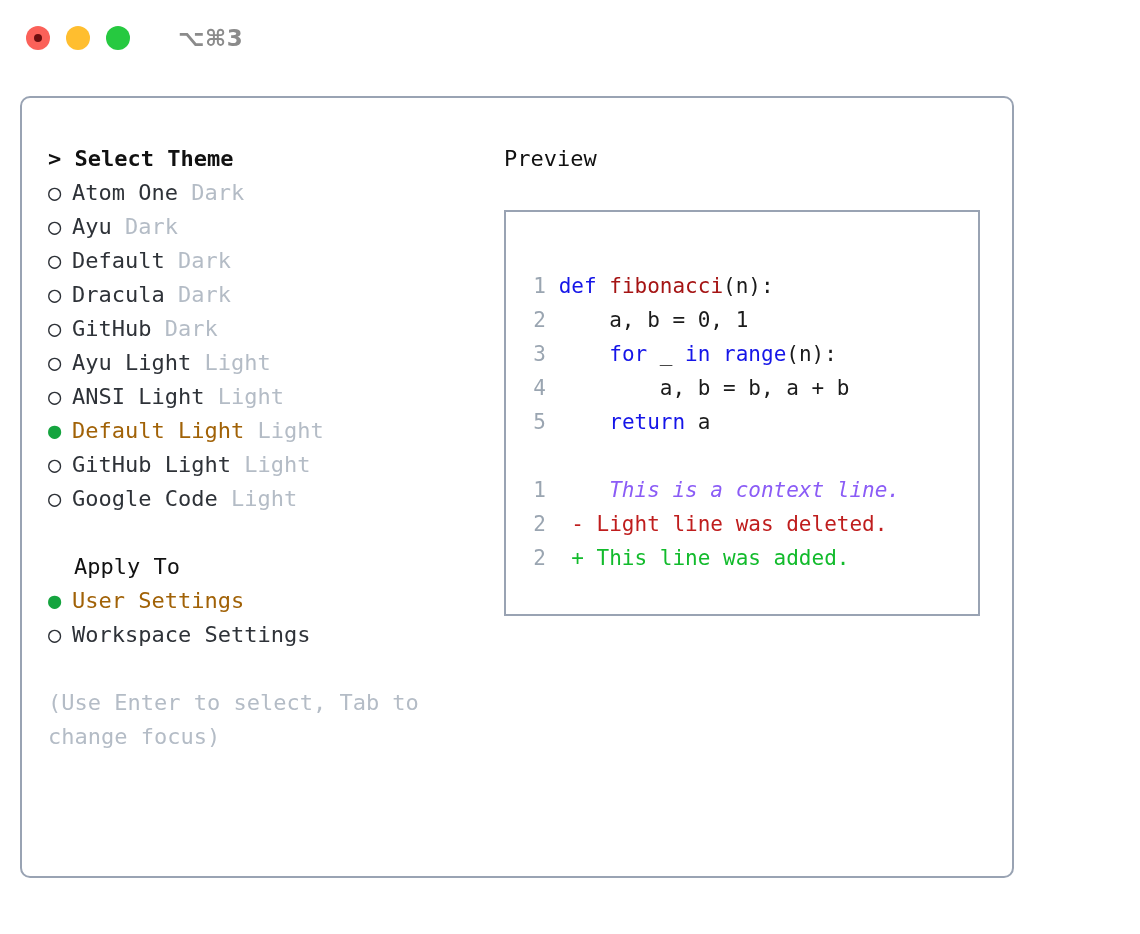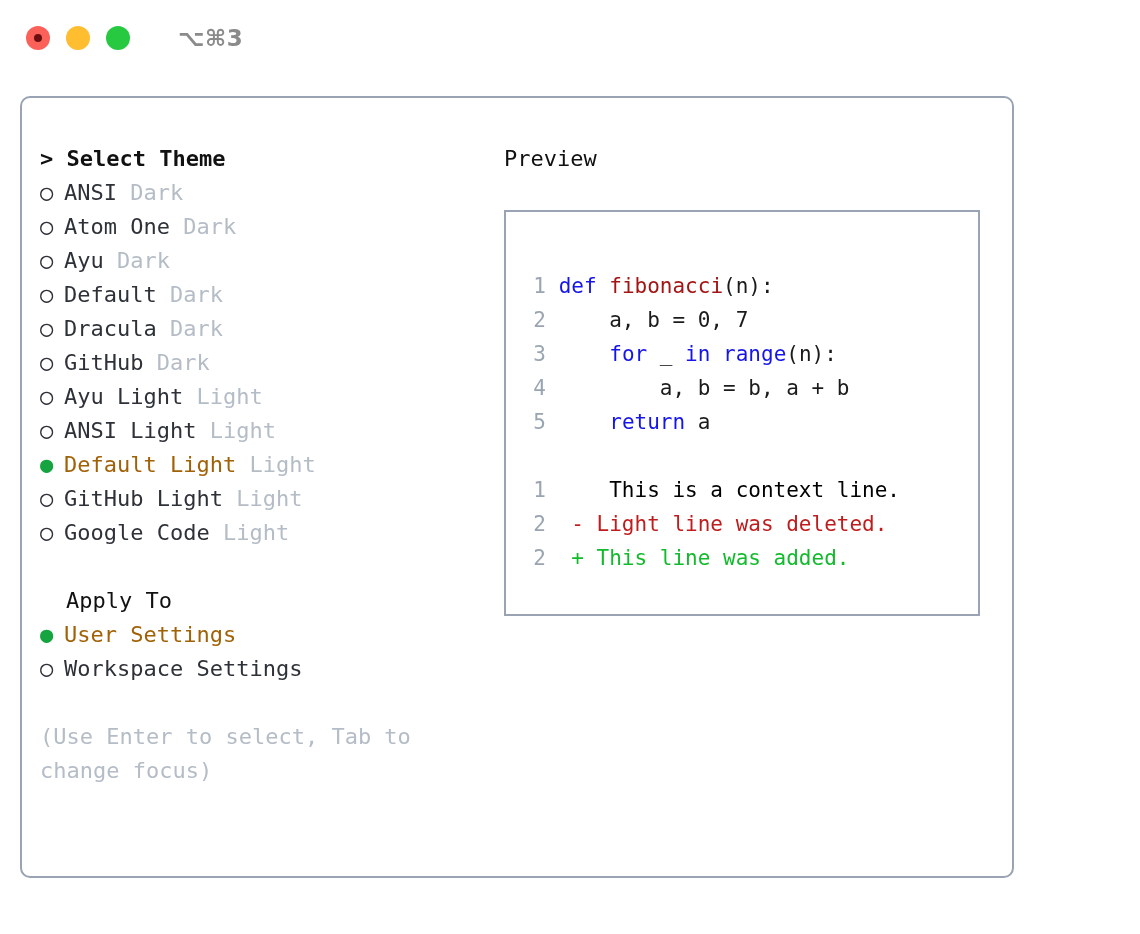--- a/index.html
+++ b/index.html
@@ -84,21 +84,21 @@
   .dialog-inner {
     display: flex;
     padding: 44px 0 0 0;
     box-sizing: border-box;
     height: 100%;
   }
 
   
   .left-pane {
     width: 478px;
-    padding-left: 18px;
+    padding-left: 26px;
     box-sizing: border-box;
   }
 
   .section-title {
     font-size: 22px;
     line-height: 34px;
     color: #111111;
     font-weight: bold;
     white-space: pre;
   }
@@ -174,21 +174,21 @@
   }
   .ln {
     display: inline-block;
     width: 26px;
     text-align: right;
     color: #9aa5b1;
   }
   .kw   { color: #1515e8; }
   .fn   { color: #a51414; }
   .pl   { color: #1b1b1b; }
-  .ctx  { color: #000000; }
+  .ctx  { color: #8b5cf6; font-style: italic; }
   .del  { color: #bf1d1d; }
   .add  { color: #12bb2c; }
   .blank-line { height: 34px; }
 </style>
 </head>
 <body>
 
 <div class="window">
 
   <div class="titlebar">
@@ -200,21 +200,20 @@
     <div class="shortcut">⌥⌘3</div>
   </div>
 
   <div class="dialog">
     <div class="dialog-inner">
 
       <div class="left-pane">
         <div class="section-title">&gt; Select Theme</div>
 
         <div id="theme-options">
-            <div class="option-row"><span class="bullet off">○</span><span class="opt-name">ANSI</span><span class="opt-kind"> Dark</span></div>
             <div class="option-row"><span class="bullet off">○</span><span class="opt-name">Atom One</span><span class="opt-kind"> Dark</span></div>
             <div class="option-row"><span class="bullet off">○</span><span class="opt-name">Ayu</span><span class="opt-kind"> Dark</span></div>
             <div class="option-row"><span class="bullet off">○</span><span class="opt-name">Default</span><span class="opt-kind"> Dark</span></div>
             <div class="option-row"><span class="bullet off">○</span><span class="opt-name">Dracula</span><span class="opt-kind"> Dark</span></div>
             <div class="option-row"><span class="bullet off">○</span><span class="opt-name">GitHub</span><span class="opt-kind"> Dark</span></div>
             <div class="option-row"><span class="bullet off">○</span><span class="opt-name">Ayu Light</span><span class="opt-kind"> Light</span></div>
             <div class="option-row"><span class="bullet off">○</span><span class="opt-name">ANSI Light</span><span class="opt-kind"> Light</span></div>
             <div class="option-row selected"><span class="bullet on">●</span><span class="opt-name">Default Light</span><span class="opt-kind"> Light</span></div>
             <div class="option-row"><span class="bullet off">○</span><span class="opt-name">GitHub Light</span><span class="opt-kind"> Light</span></div>
             <div class="option-row"><span class="bullet off">○</span><span class="opt-name">Google Code</span><span class="opt-kind"> Light</span></div>
@@ -233,21 +232,21 @@
 
         <div class="hint">(Use Enter to select, Tab to change focus)</div>
       </div>
 
       <div class="right-pane">
         <div class="preview-title">Preview</div>
 
         <div class="preview-box">
           <div id="preview-code">
               <div class="code-line"><span class="ln">1</span><span> </span><span class="kw">def </span><span class="fn">fibonacci</span><span class="pl">(n):</span></div>
-              <div class="code-line"><span class="ln">2</span><span> </span><span class="pl">    a, b = 0, 7</span></div>
+              <div class="code-line"><span class="ln">2</span><span> </span><span class="pl">    a, b = 0, 1</span></div>
               <div class="code-line"><span class="ln">3</span><span> </span><span class="pl">    </span><span class="kw">for</span><span class="pl"> _ </span><span class="kw">in</span><span class="pl"> </span><span class="kw">range</span><span class="pl">(n):</span></div>
               <div class="code-line"><span class="ln">4</span><span> </span><span class="pl">        a, b = b, a + b</span></div>
               <div class="code-line"><span class="ln">5</span><span> </span><span class="pl">    </span><span class="kw">return</span><span class="pl"> a</span></div>
             </div>
           <div class="blank-line"></div>
           <div id="preview-diff">
               <div class="code-line"><span class="ln">1</span><span class="ctx">   </span><span class="ctx">  This is a context line.</span></div>
               <div class="code-line"><span class="ln">2</span><span class="del">  -</span><span class="del"> Light line was deleted.</span></div>
               <div class="code-line"><span class="ln">2</span><span class="add">  +</span><span class="add"> This line was added.</span></div>
             </div>

